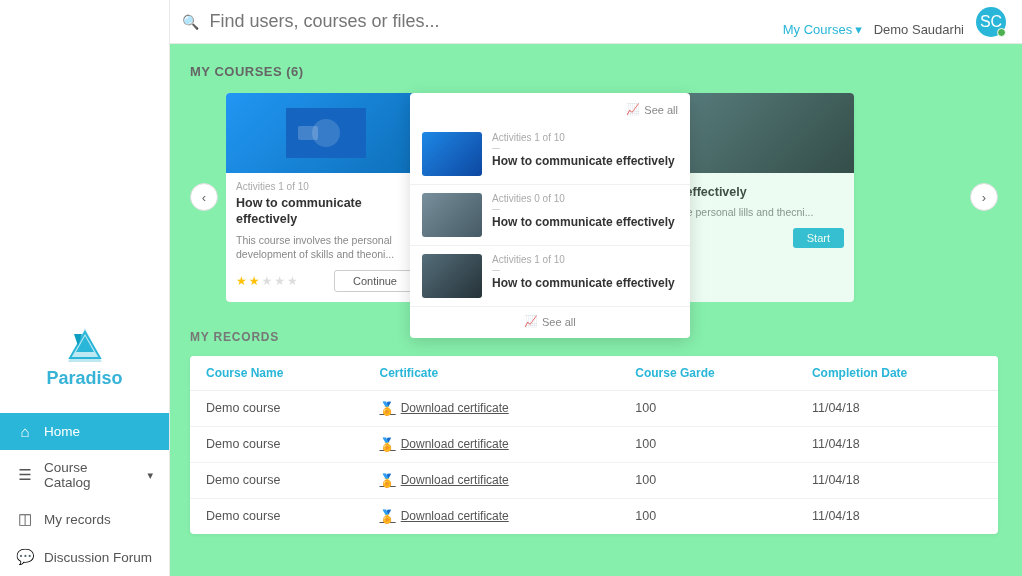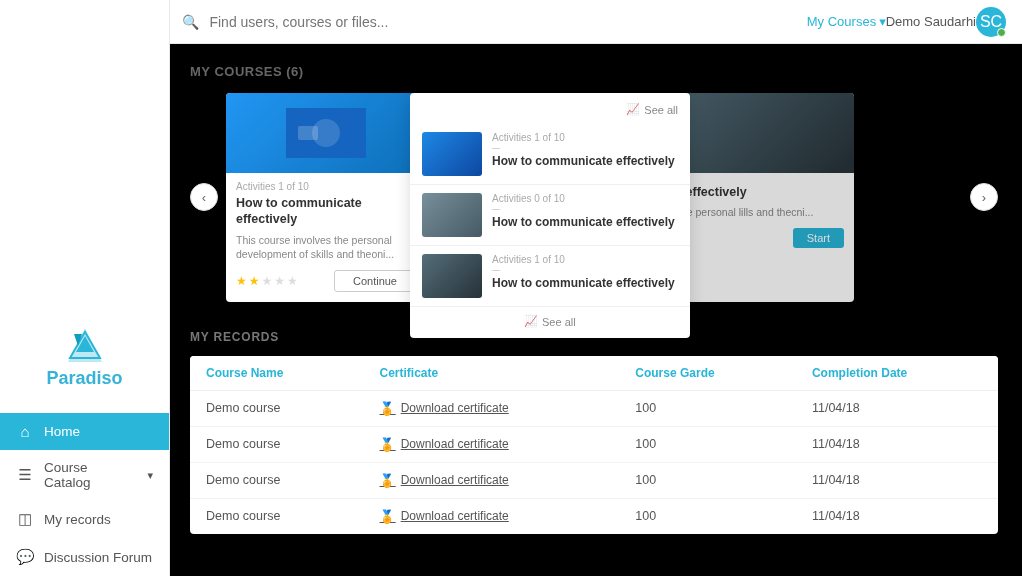--- a/index.html
+++ b/index.html
@@ -70,27 +70,28 @@
       align-items: center;
       padding: 0 16px 0 12px;
       z-index: 10;
       gap: 10px;
     }
     .search-icon-top { color: #aaa; font-size: 14px; }
     .search-input {
       flex: 1;
       border: none;
       outline: none;
-      font-size: 14px;
+      font-size: 18px;
       color: #888;
       background: transparent;
     }
     .topbar-right {
       display: flex;
-      align-items: center;
+      align-items: flex-end;
+      gap: 12px;
       margin-left: auto;
     }
     .my-courses-link {
       color: #29b6d8;
       font-size: 13px;
       cursor: pointer;
       display: flex;
       align-items: center;
       gap: 3px;
       text-decoration: none;
@@ -122,21 +123,21 @@
 
     
     .main-content {
       position: absolute;
       top: 44px;
       left: 170px;
       right: 0;
       bottom: 0;
       overflow-y: auto;
       padding: 20px 24px 20px 20px;
-      background: #000000;
+      background: #86efac;
     }
 
     
     .section-title {
       font-size: 13px;
       font-weight: 600;
       color: #666;
       letter-spacing: 0.5px;
       margin-bottom: 14px;
     }

